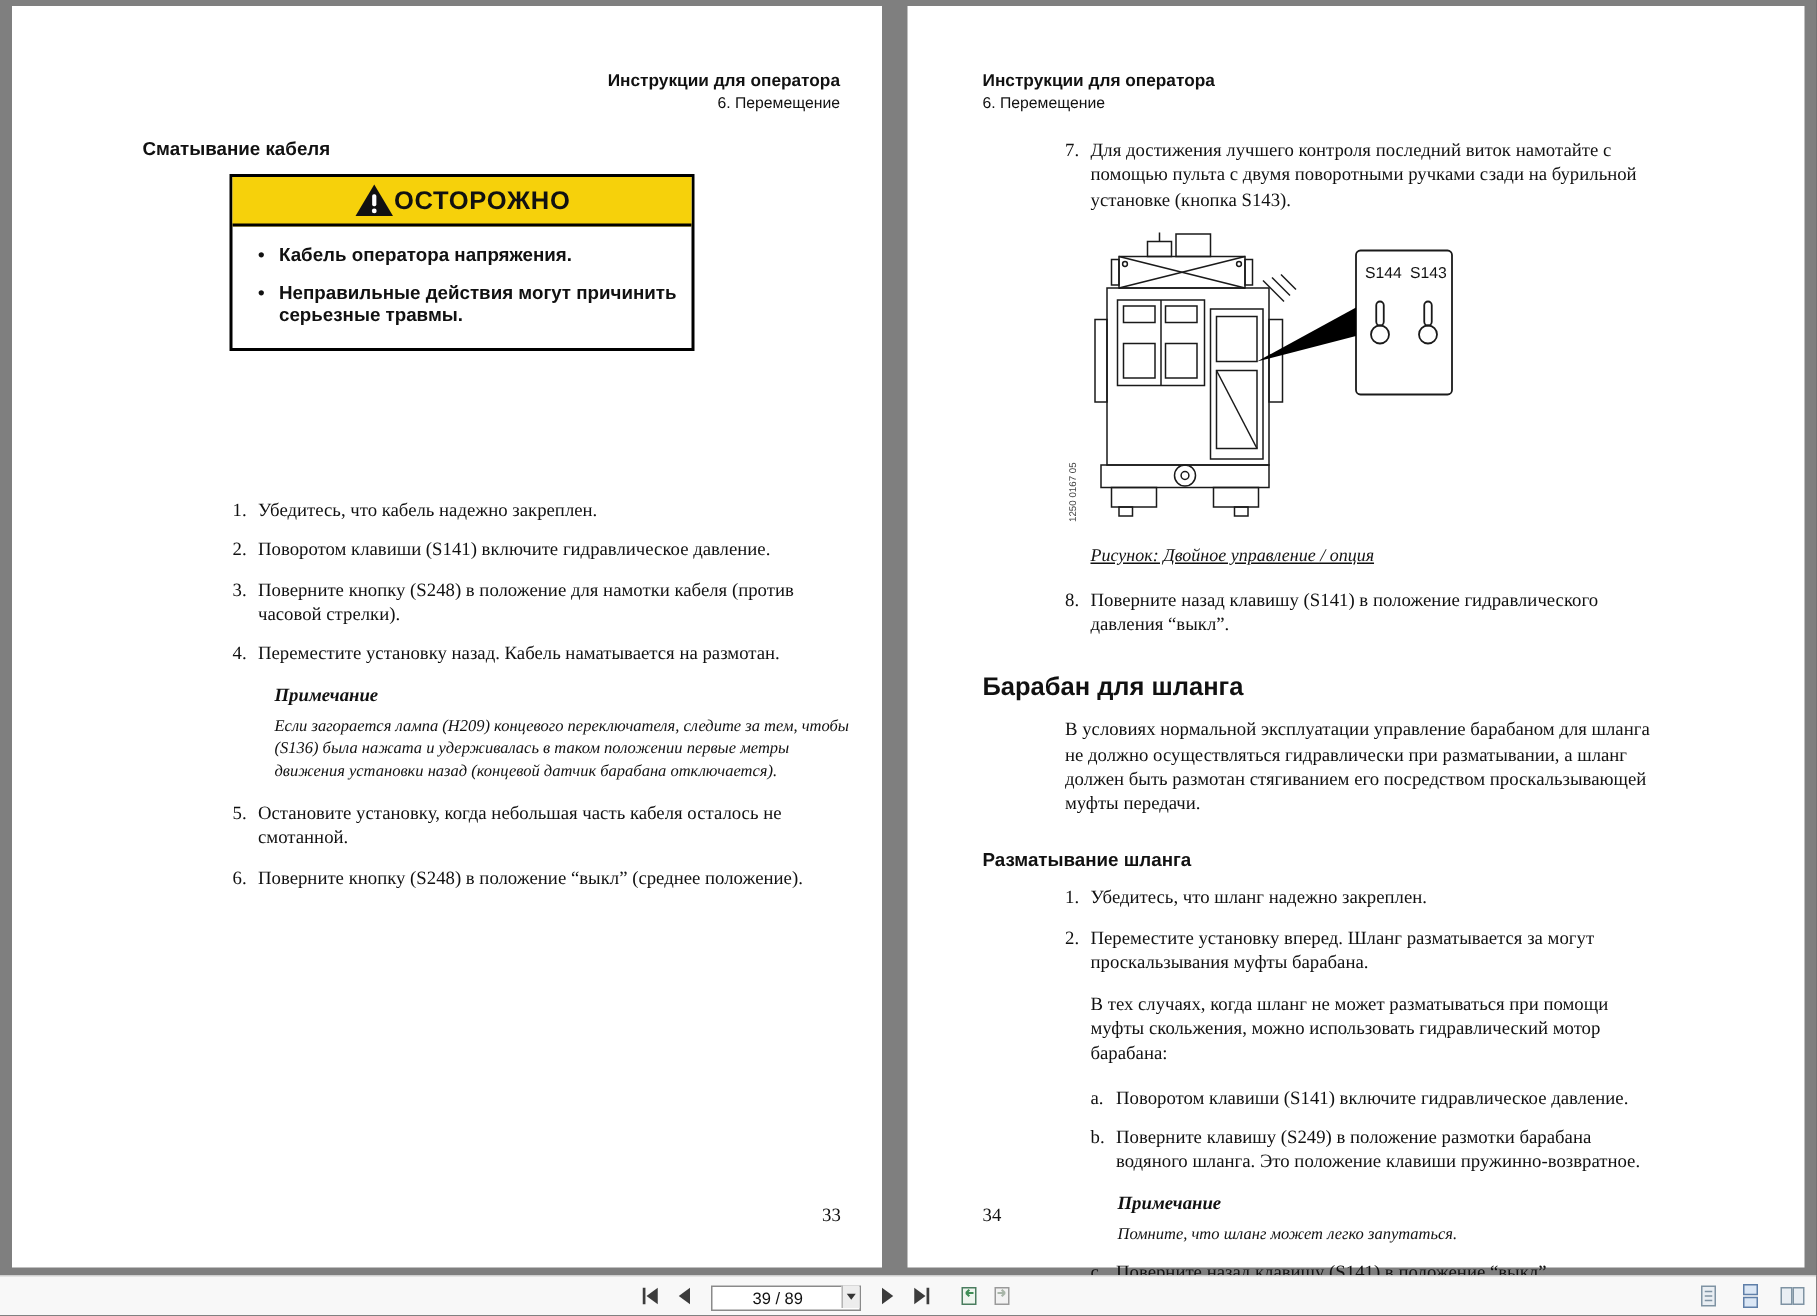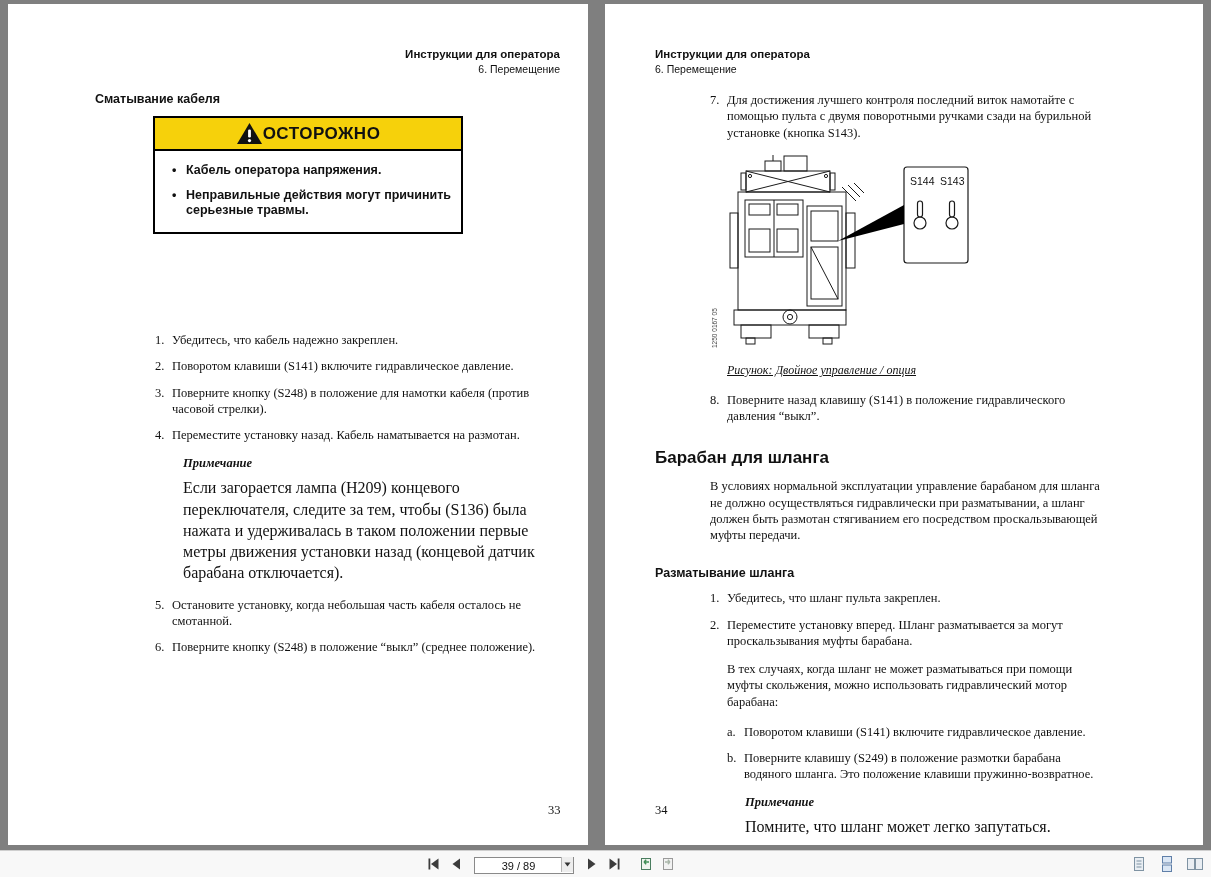--- a/index.html
+++ b/index.html
@@ -32,21 +32,21 @@
   #left-col{left:147px;top:328px;width:412px}
   #right-col{left:105px;top:88px;width:400px}
 
   .step{display:flex;margin-bottom:10px;font-size:12.5px;line-height:1.3}
   .step .n{flex:0 0 17px}
   .step .t{flex:1}
 
   .note{margin:13px 0 13px 28px}
   #right-col .note{margin:12px 0 10px 35px}
   .note-title{font-weight:bold;font-style:italic;font-size:12.5px;margin-bottom:6px}
-  .note-text{font-size:16px;line-height:1.33}
+  .note-text{font-style:italic;font-size:11px;line-height:1.33}
 
   .pagenum{position:absolute;top:799px;font-size:12.5px}
   #left-page .pagenum{left:540px}
   #right-page .pagenum{left:50px}
 
   
   .figure{margin:12px 0 0 0;width:262px;height:205px;position:relative}
   .fig-caption{margin:5px 0 0 17px;font-style:italic;font-size:12px;text-decoration:underline}
   .h-big{margin:24px 0 0 -55px;font-family:"Liberation Sans",sans-serif;font-weight:bold;font-size:17px}
   .h-sub{margin:23px 0 0 -55px;font-family:"Liberation Sans",sans-serif;font-weight:bold;font-size:12.5px}
@@ -218,21 +218,21 @@
         <span class="t">Поверните назад клавишу (S141) в положение гидравлического давления “выкл”.</span>
       </div>
 
       <div class="h-big">Барабан для шланга</div>
       <div class="para">В условиях нормальной эксплуатации управление барабаном для шланга не должно осуществляться гидравлически при разматывании, а шланг должен быть размотан стягиванием его посредством проскальзывающей муфты передачи.</div>
 
       <div class="h-sub">Разматывание шланга</div>
 
       <div class="step mt10">
         <span class="n">1.</span>
-        <span class="t">Убедитесь, что шланг пульта закреплен.</span>
+        <span class="t">Убедитесь, что шланг надежно закреплен.</span>
       </div>
       <div class="step">
         <span class="n">2.</span>
         <span class="t">Переместите установку вперед. Шланг разматывается за могут проскальзывания муфты барабана.</span>
       </div>
 
       <div class="para ind">В тех случаях, когда шланг не может разматываться при помощи муфты скольжения, можно использовать гидравлический мотор барабана:</div>
 
       <div class="step substep mt14">
         <span class="n">a.</span>

